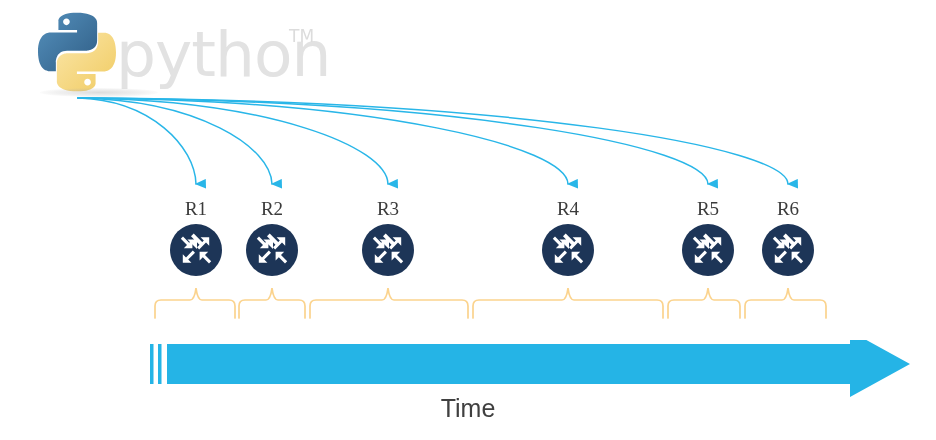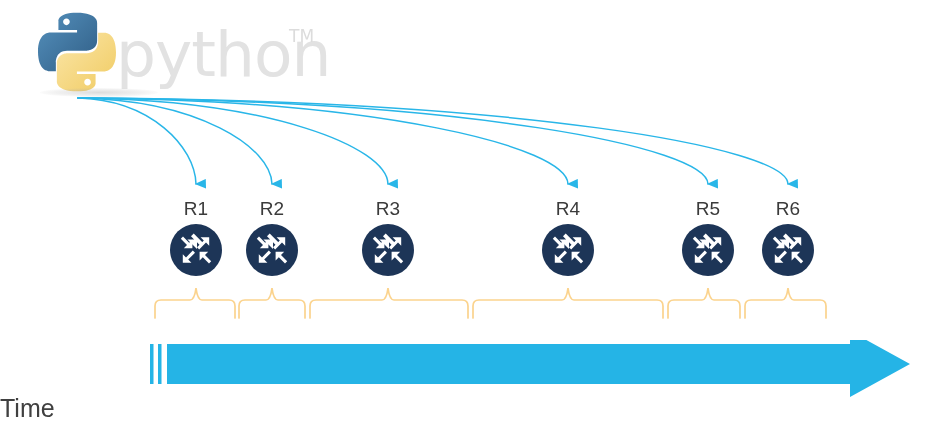--- a/index.html
+++ b/index.html
@@ -82,21 +82,21 @@
     position: absolute;
     width: 0;
     height: 0;
   }
   .router-label {
     position: absolute;
     transform: translateX(-50%);
     top: 0px;
     font-size: 19px;
     color: #3b3b3b;
-    font-family: Liberation Sans, sans-serif;
+    font-family: Liberation Serif, serif;
     white-space: nowrap;
     user-select: none;
   }
   .router-circle {
     position: absolute;
     transform: translateX(-50%);
     top: 26px;
     width: 52px;
     height: 52px;
     border-radius: 50%;
@@ -109,20 +109,21 @@
     left: 150px;
     top: 340px;
     width: 760px;
     height: 58px;
   }
   #time-label {
     position: absolute;
     left: 0;
     top: 394px;
     width: 936px;
+    text-align: center;
     font-size: 25px;
     color: #404040;
     font-family: "Liberation Sans", sans-serif;
     user-select: none;
   }
 </style>
 </head>
 <body>
 
 <div id="canvas">

